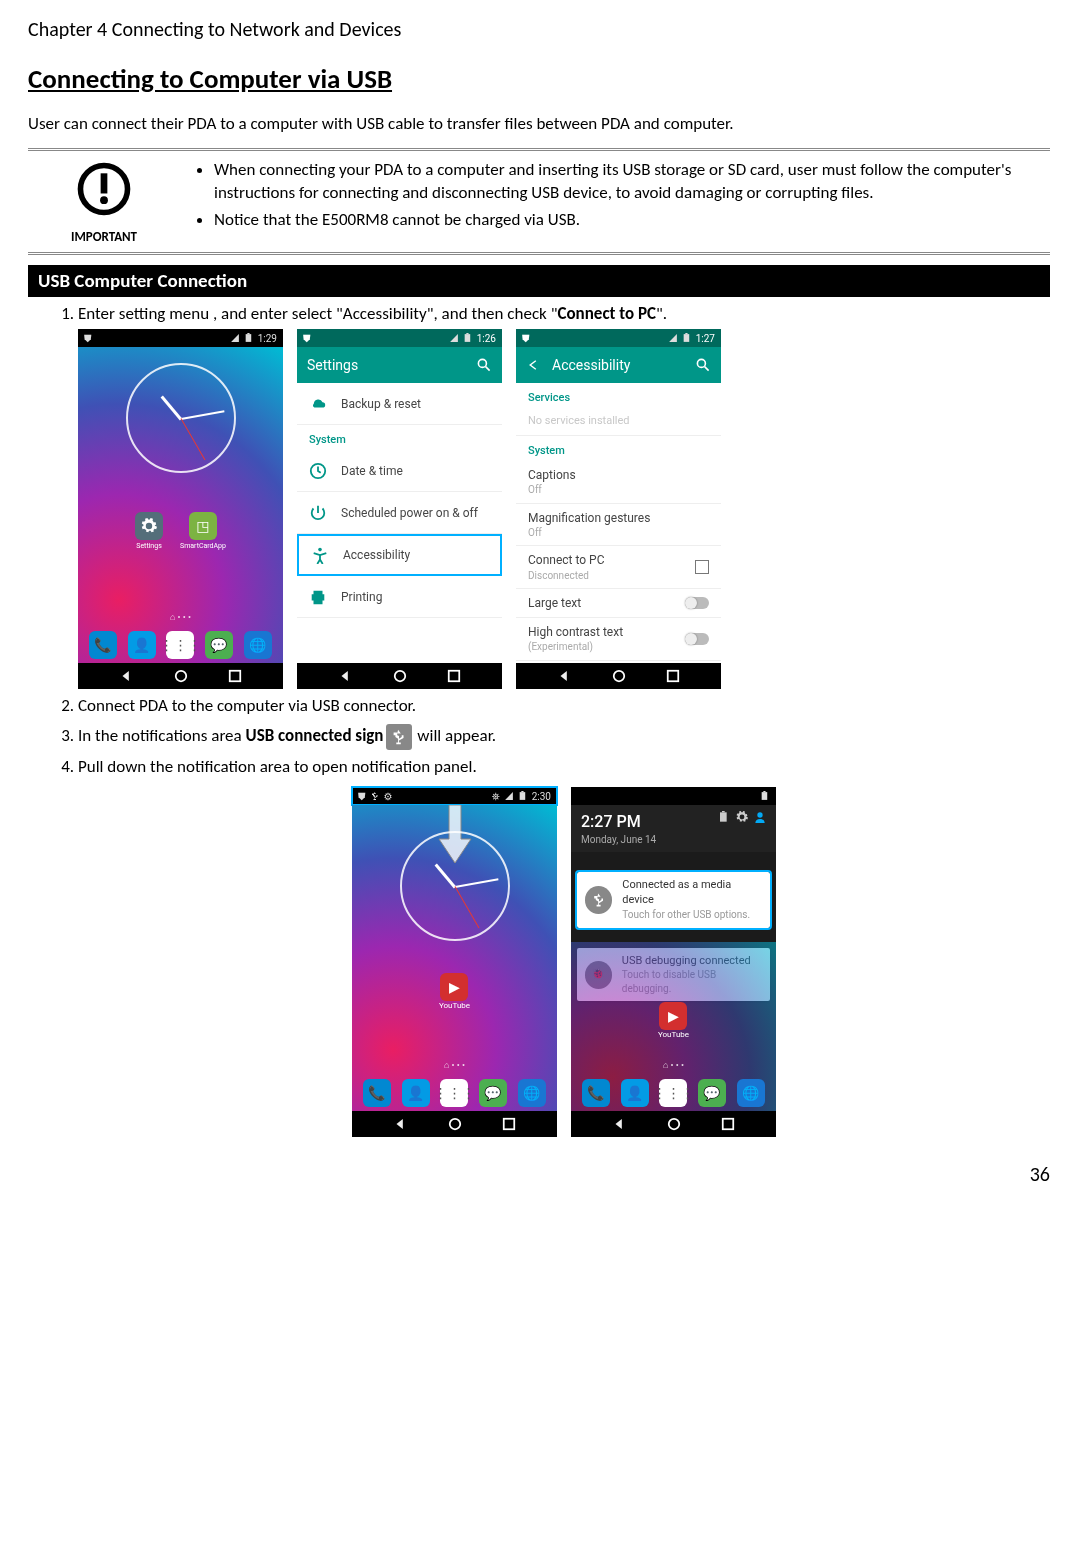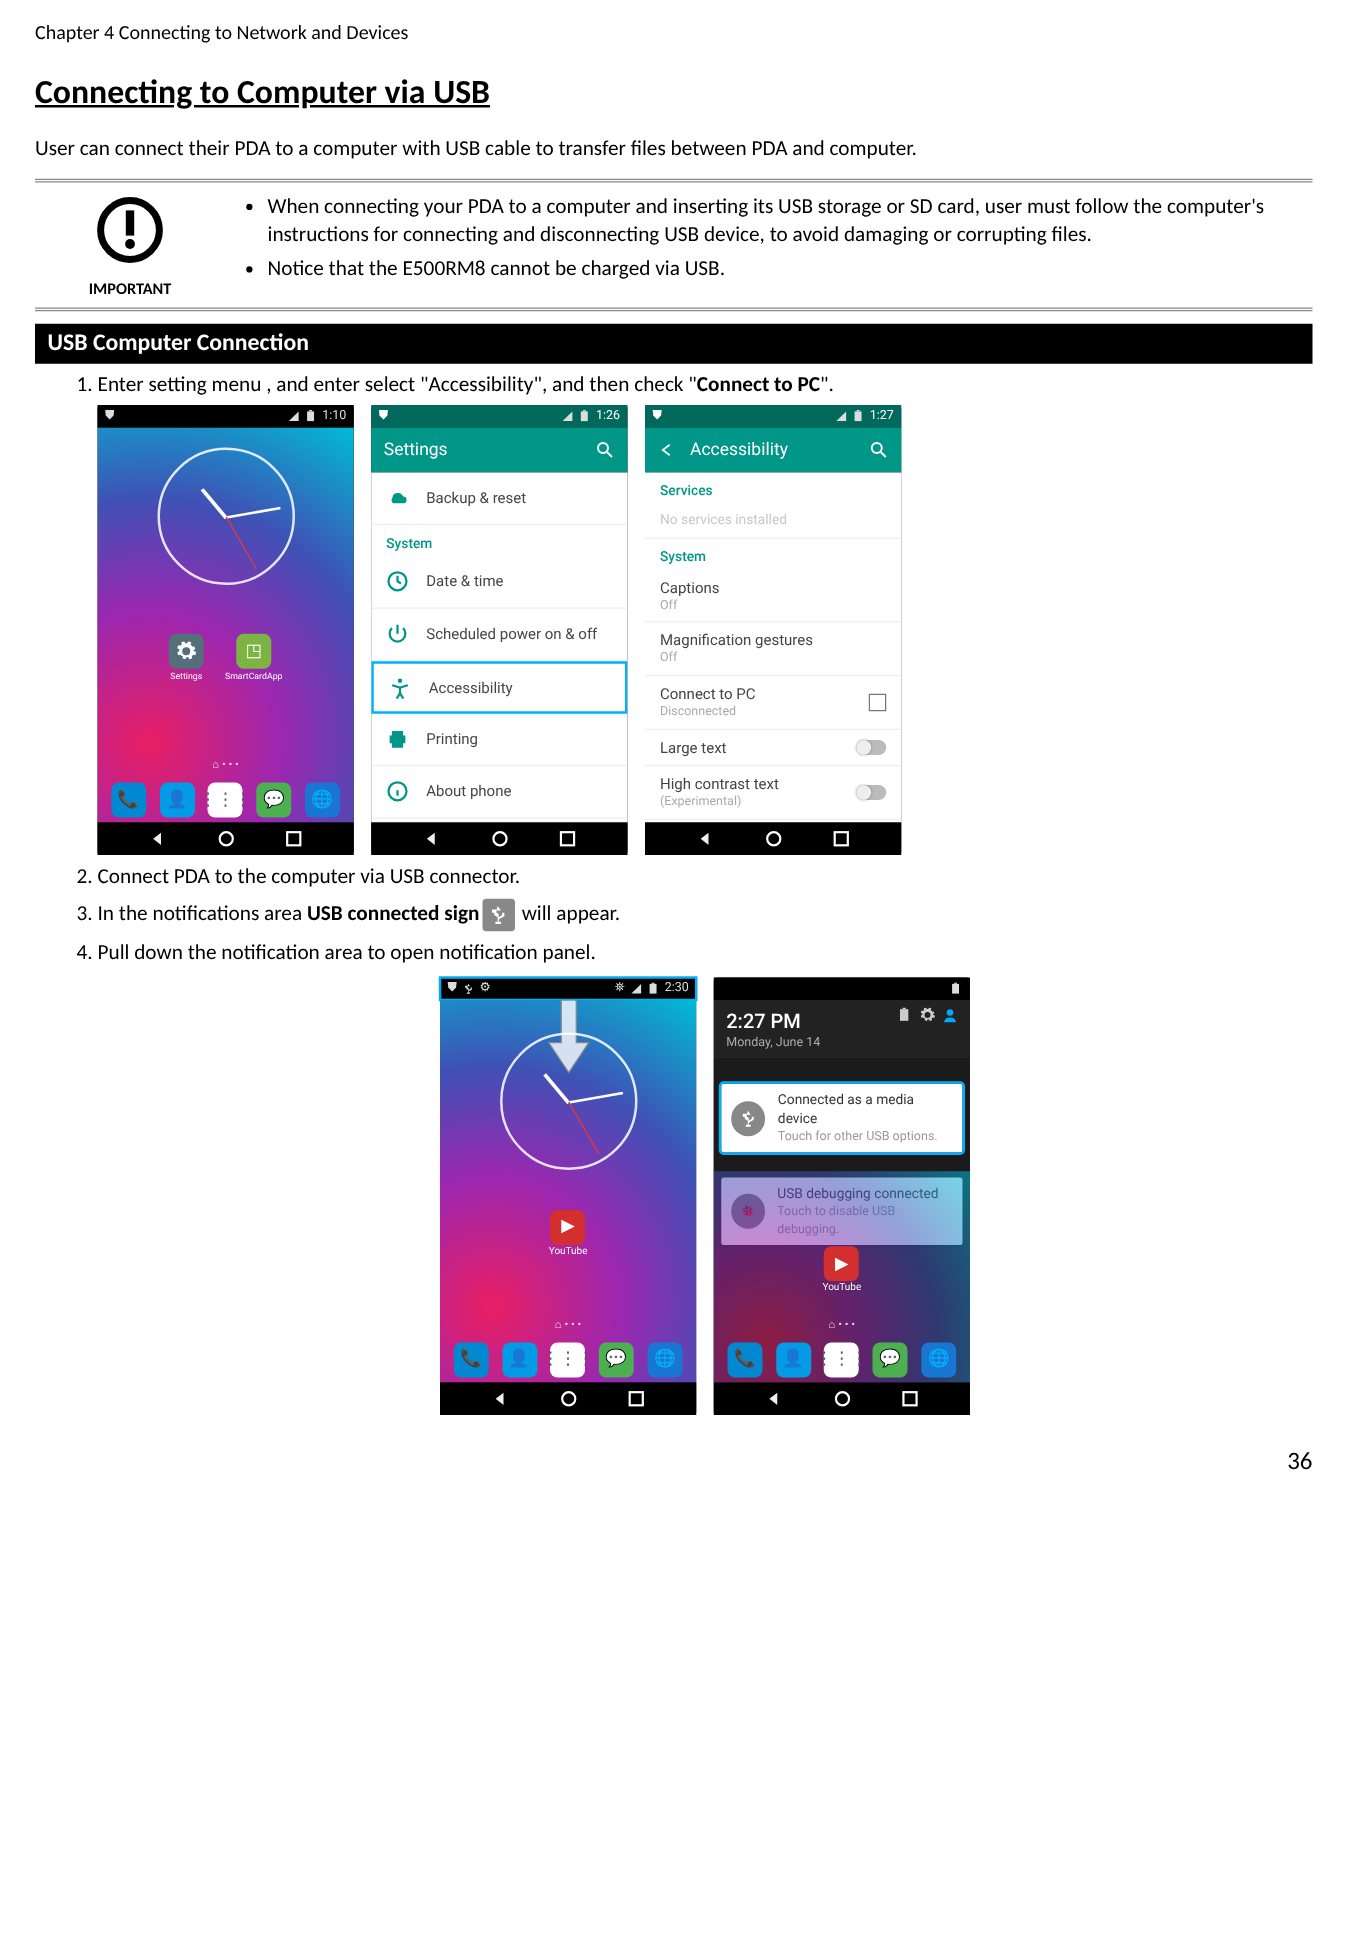--- a/index.html
+++ b/index.html
@@ -5,21 +5,21 @@
   * { box-sizing: border-box; }
   body {
     font-family: Calibri, "Segoe UI", Arial, sans-serif;
     font-size: 17px;
     color: #000;
     margin: 0;
     padding: 16px 28px 18px 28px;
     width: 1078px;
     line-height: 1.35;
   }
-  .chapter-header { font-size: 16px; margin-bottom: 18px; }
+  .chapter-header { font-size: 20px; margin-bottom: 18px; }
   h1.section-title {
     font-size: 27px;
     font-weight: 700;
     text-decoration: underline;
     margin: 0 0 16px 0;
   }
   .intro { margin: 0 0 12px 0; }
   .important-box {
     border-top: 3px double #888;
     border-bottom: 3px double #888;
@@ -281,21 +281,21 @@
           <div class="status-left">
               <span>⛊</span>
             </div>
           <div class="status-right">
             <svg class="ico" viewBox="0 0 18 18">
                 <use href="#i-sig"></use>
               </svg>
             <svg class="ico" viewBox="0 0 18 18">
                 <use href="#i-batt"></use>
               </svg>
-            <span>1:10</span>
+            <span>1:29</span>
           </div>
         </div>
         <div class="phone-body">
           <div class="wallpaper"></div>
           <div class="clock-circle">
             <div class="clock-hand clock-h"></div>
             <div class="clock-hand clock-m"></div>
             <div class="clock-hand clock-s"></div>
           </div>
           <div class="app-row topicons">
@@ -377,26 +377,20 @@
               <svg class="s-ico" viewBox="0 0 20 20" style="color:#009688">
                 <use href="#i-access"></use>
               </svg>
               <span>Accessibility</span>
             </div>
           <div class="s-item">
               <svg class="s-ico" viewBox="0 0 20 20">
                 <use href="#i-print"></use>
               </svg>
               <span>Printing</span>
-            </div>
-          <div class="s-item">
-              <svg class="s-ico" viewBox="0 0 20 20" style="color:#009688">
-                <use href="#i-info"></use>
-              </svg>
-              <span>About phone</span>
             </div>
         </div>
         <div class="nav-bar">
           <svg viewBox="0 0 16 20">
               <use href="#i-tri"></use>
             </svg>
           <svg viewBox="0 0 16 16">
               <use href="#i-circ"></use>
             </svg>
           <svg viewBox="0 0 16 16">

